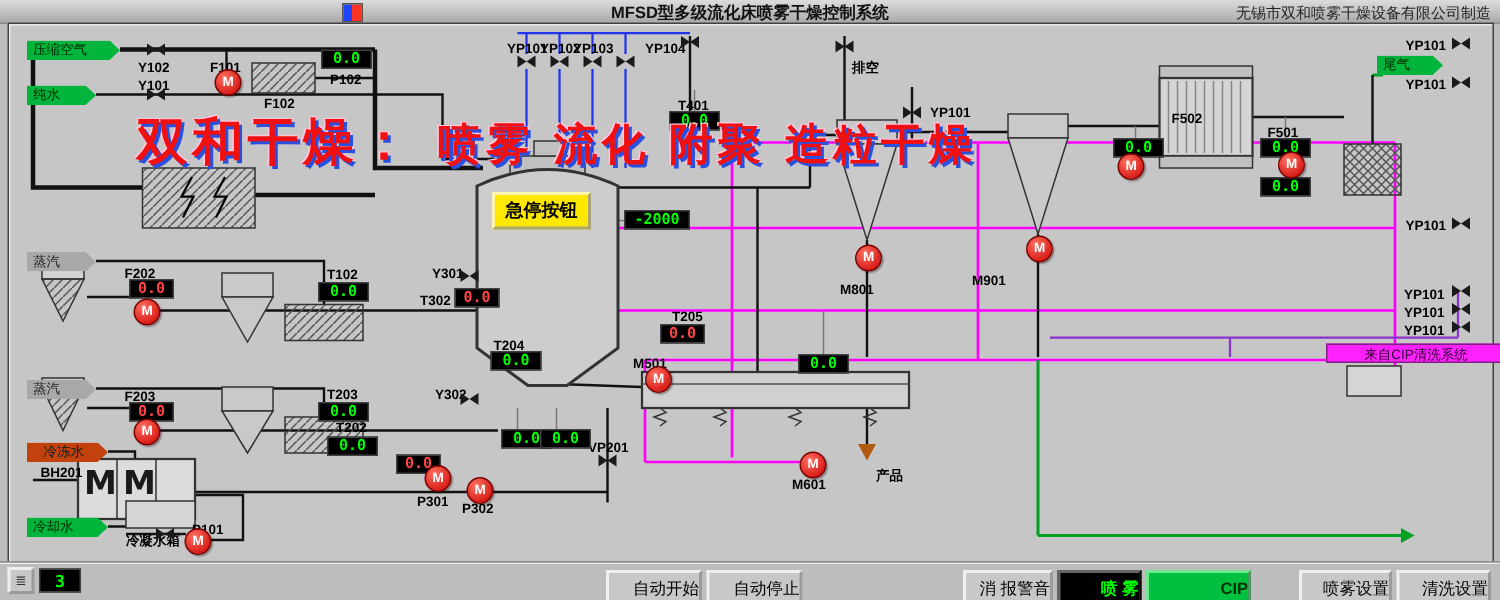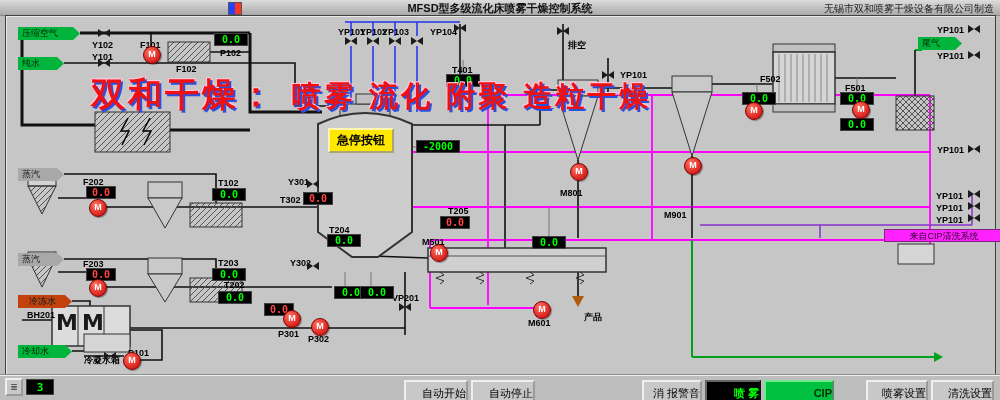--- a/index.html
+++ b/index.html
@@ -167,24 +167,24 @@
     <div class="tag" style="left: 92px; top: 52px;">Y101</div>
     <div class="tag" style="left: 176px; top: 64px;">F102</div>
     <div class="tag" style="left: 220px; top: 48px;">P102</div>
     <div class="tag" style="left: 338px; top: 27px;">YP101</div>
     <div class="tag" style="left: 360px; top: 27px;">YP102</div>
     <div class="tag" style="left: 382px; top: 27px;">YP103</div>
     <div class="tag" style="left: 387px; top: 27px; margin-left: 43px;">YP104</div>
     <div class="tag" style="left: 452px; top: 65px;">T401</div>
     <div class="tag" style="left: 568px; top: 40px;">排空</div>
     <div class="tag" style="left: 620px; top: 70px;">YP101</div>
-    <div class="tag" style="left: 736px; top: 74px; padding-left: 24px;">F502</div>
+    <div class="tag" style="left: 757px; top: 74px; padding-left: 24px;">F502</div>
     <div class="tag" style="left: 845px; top: 83px;">F501</div>
     <div class="tag" style="left: 560px; top: 188px;">M801</div>
-    <div class="tag" style="left: 664px; top: 182px; margin-top: 28px;">M901</div>
+    <div class="tag" style="left: 648px; top: 182px;">M901</div>
     <div class="tag" style="left: 288px; top: 177px;">Y301</div>
     <div class="tag" style="left: 280px; top: 195px;">T302</div>
     <div class="tag" style="left: 329px; top: 225px;">T204</div>
     <div class="tag" style="left: 448px; top: 206px;">T205</div>
     <div class="tag" style="left: 422px; top: 237px;">M501</div>
     <div class="tag" style="left: 392px; top: 293px;">VP201</div>
     <div class="tag" style="left: 584px; top: 312px;">产品</div>
     <div class="tag" style="left: 83px; top: 177px;">F202</div>
     <div class="tag" style="left: 218px; top: 178px;">T102</div>
     <div class="tag" style="left: 83px; top: 259px;">F203</div>

